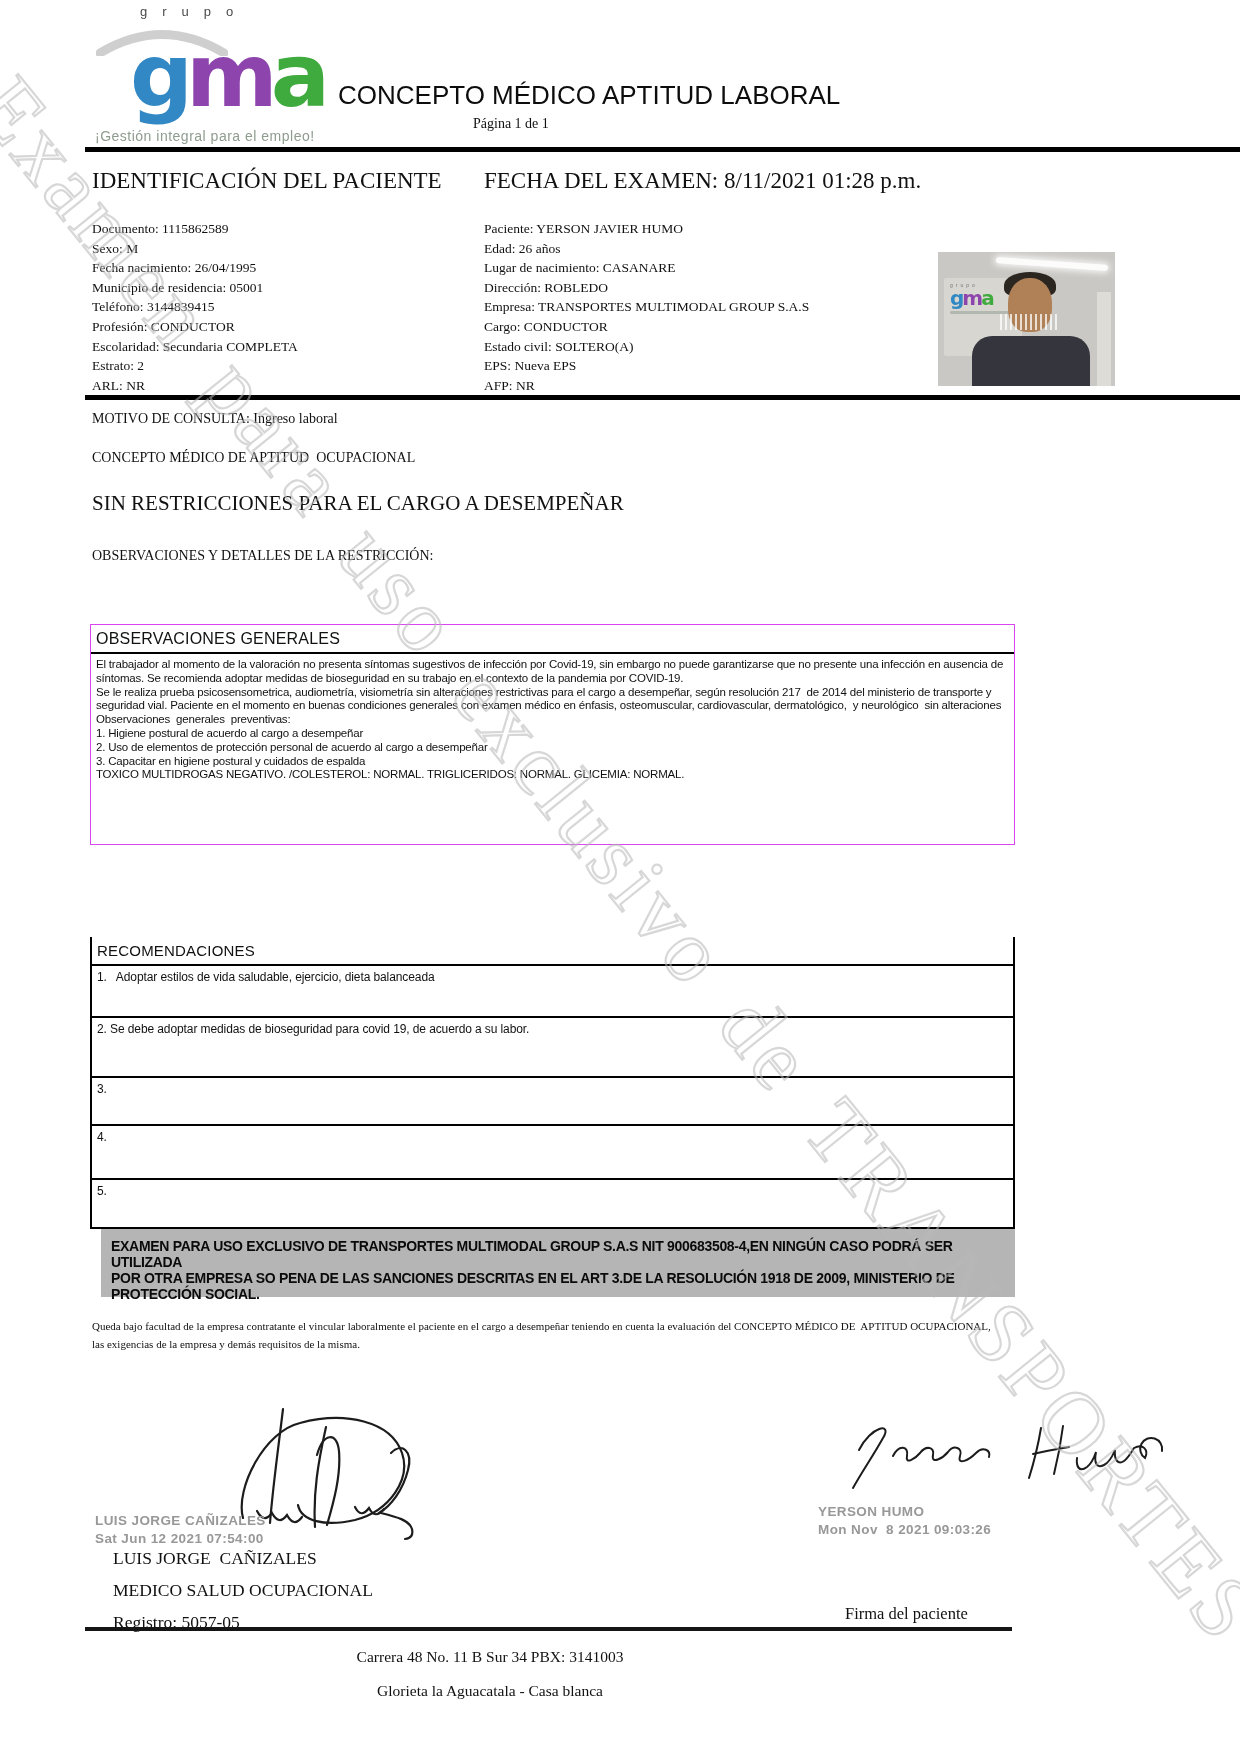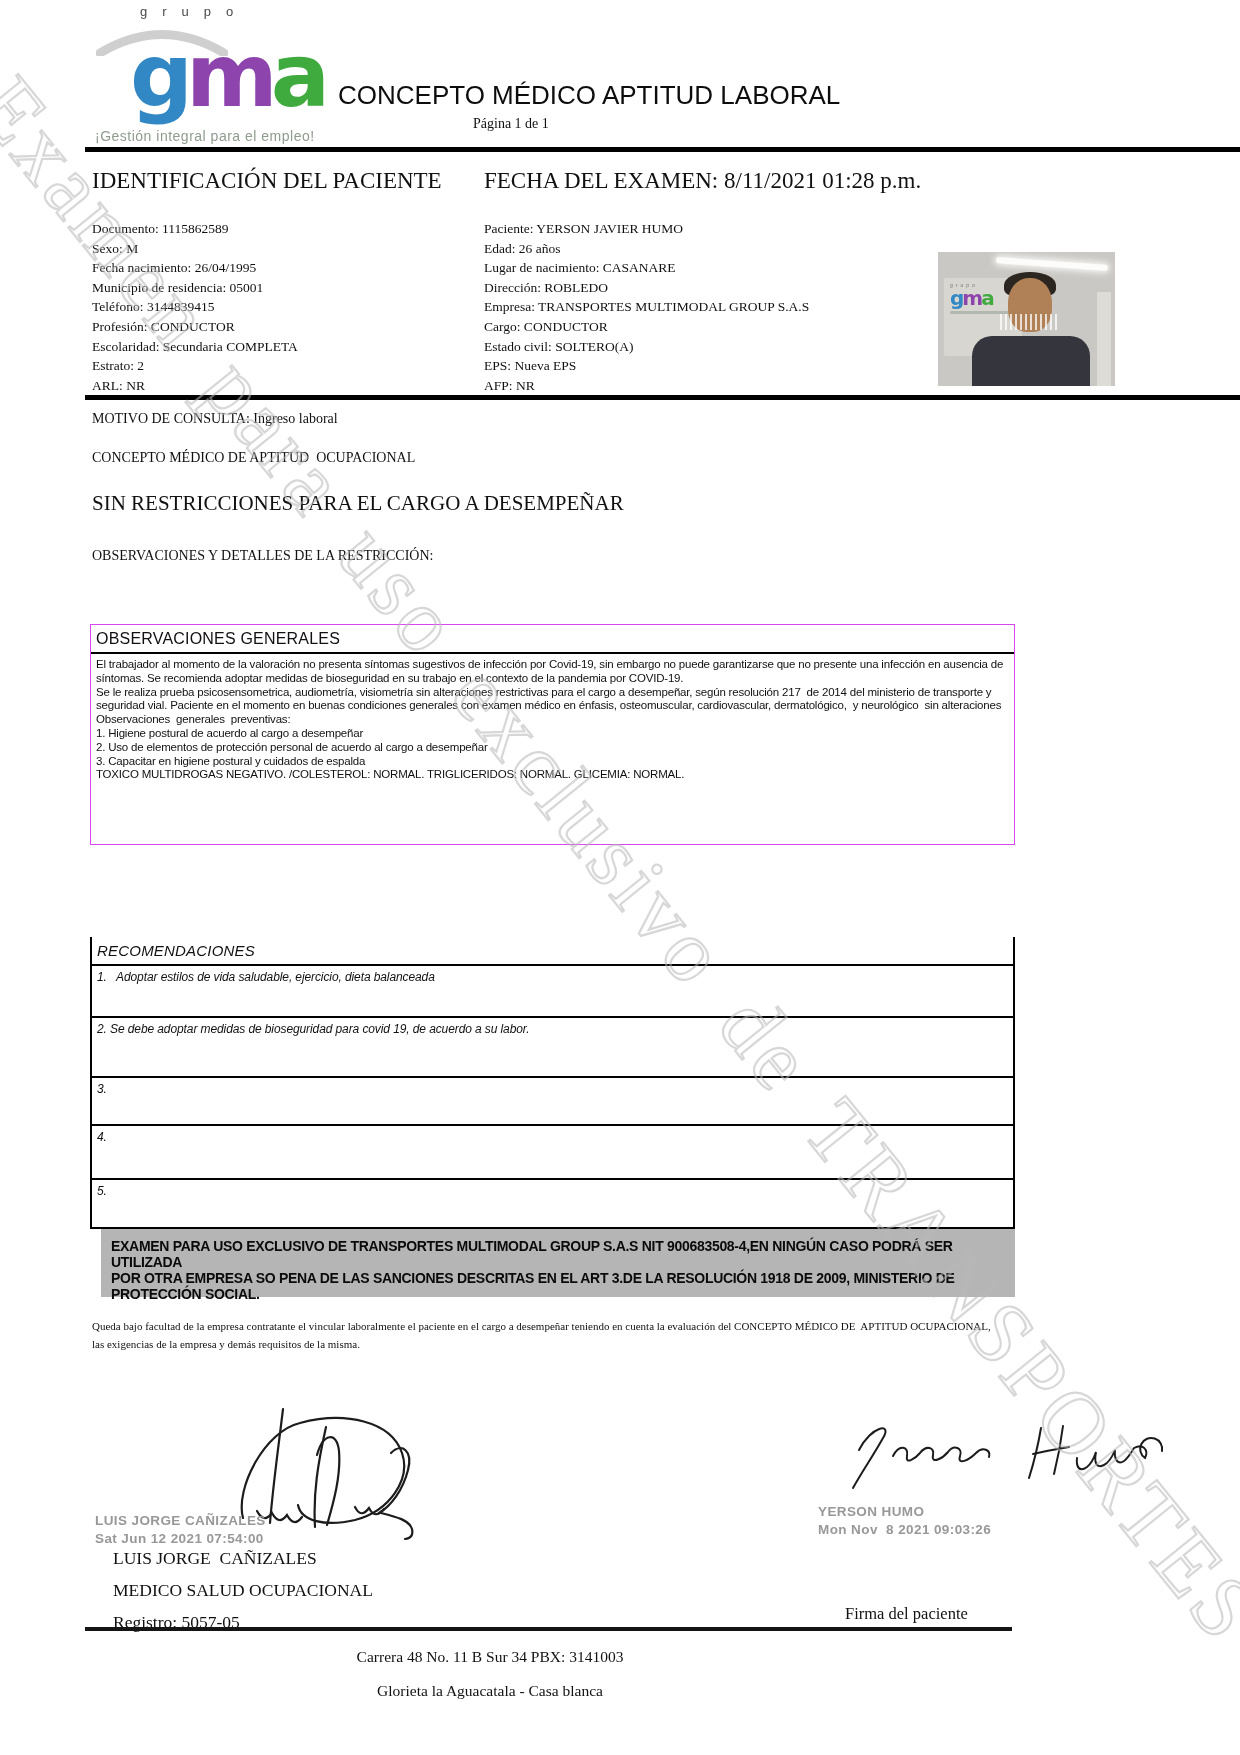--- a/index.html
+++ b/index.html
@@ -53,21 +53,21 @@
     background:repeating-linear-gradient(90deg,rgba(255,255,255,.75) 0 2px,rgba(255,255,255,0) 2px 5px);}
   .photo .torso{position:absolute;left:34px;top:84px;width:118px;height:50px;background:#35353d;
     border-radius:20px 20px 0 0;}
   .photo .doorlight{position:absolute;right:4px;top:40px;width:14px;height:94px;background:#dddcd7;}
 
   
   .obs-box{left:90px;top:624px;width:925px;height:221px;border:1px solid #d946ef;box-sizing:border-box;}
   .box-head{height:27px;line-height:27px;border-bottom:2px solid #000;padding-left:5px;font-size:16px;
     letter-spacing:.2px;}
   .obs-body{padding:4px 5px;font-size:11.5px;line-height:13.8px;letter-spacing:-0.2px;}
-  .rec-box{left:90px;top:937px;width:925px;height:292px;border:2px solid #000;border-top:none;box-sizing:border-box;font-style:italic;}
+  .rec-box{left:90px;top:937px;width:925px;height:292px;border:2px solid #000;border-top:none;box-sizing:border-box;}
   .rec-row{border-bottom:2px solid #000;font-size:12px;padding:4px 5px;box-sizing:border-box;letter-spacing:-0.1px;}
   .rr1{height:52px;} .rr2{height:60px;} .rr3{height:48px;} .rr4{height:54px;} .rr5{height:50px;border-bottom:none;}
 
   .notice{left:101px;top:1229px;width:914px;height:68px;background:#b5b5b5;box-sizing:border-box;
     padding:9px 10px;font-weight:bold;font-size:14px;line-height:16px;letter-spacing:-0.3px;color:#0a0a0a;}
 
   .legal{left:92px;top:1318px;width:1000px;font-size:11px;line-height:17.5px;}
 
   
   .stamp{font-family:"Liberation Sans",sans-serif;font-weight:bold;font-size:13.5px;color:#989898;

